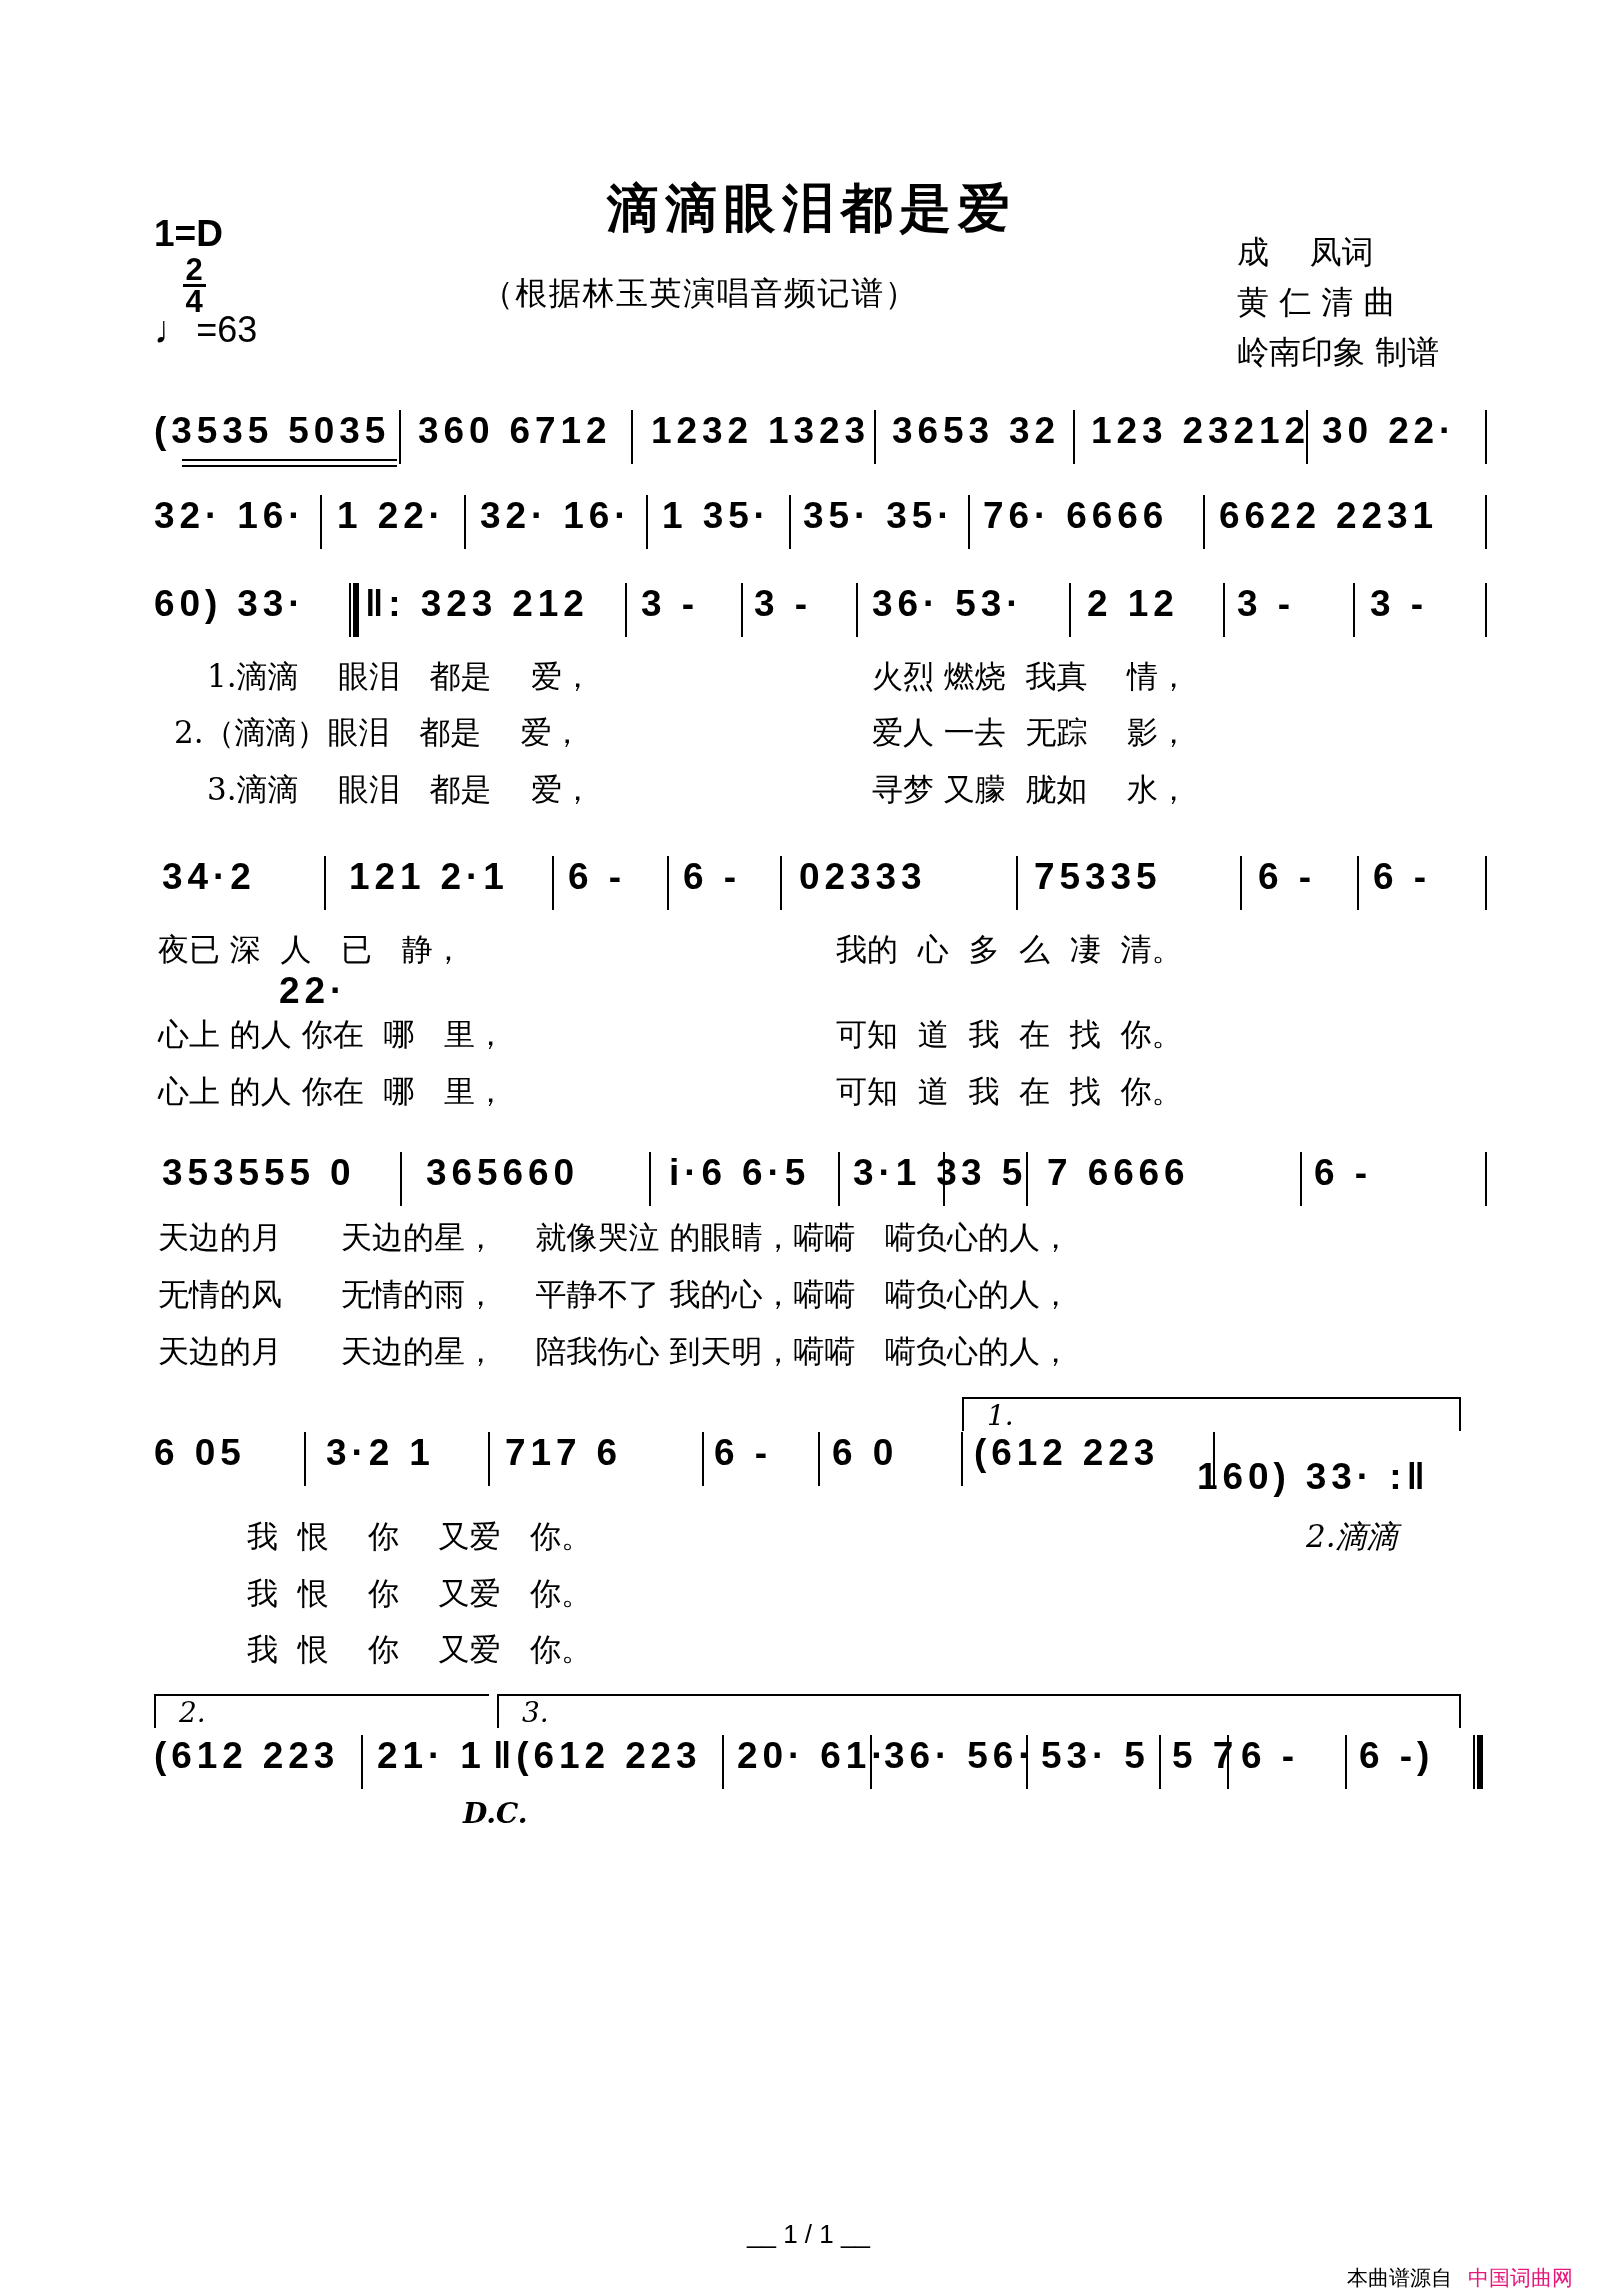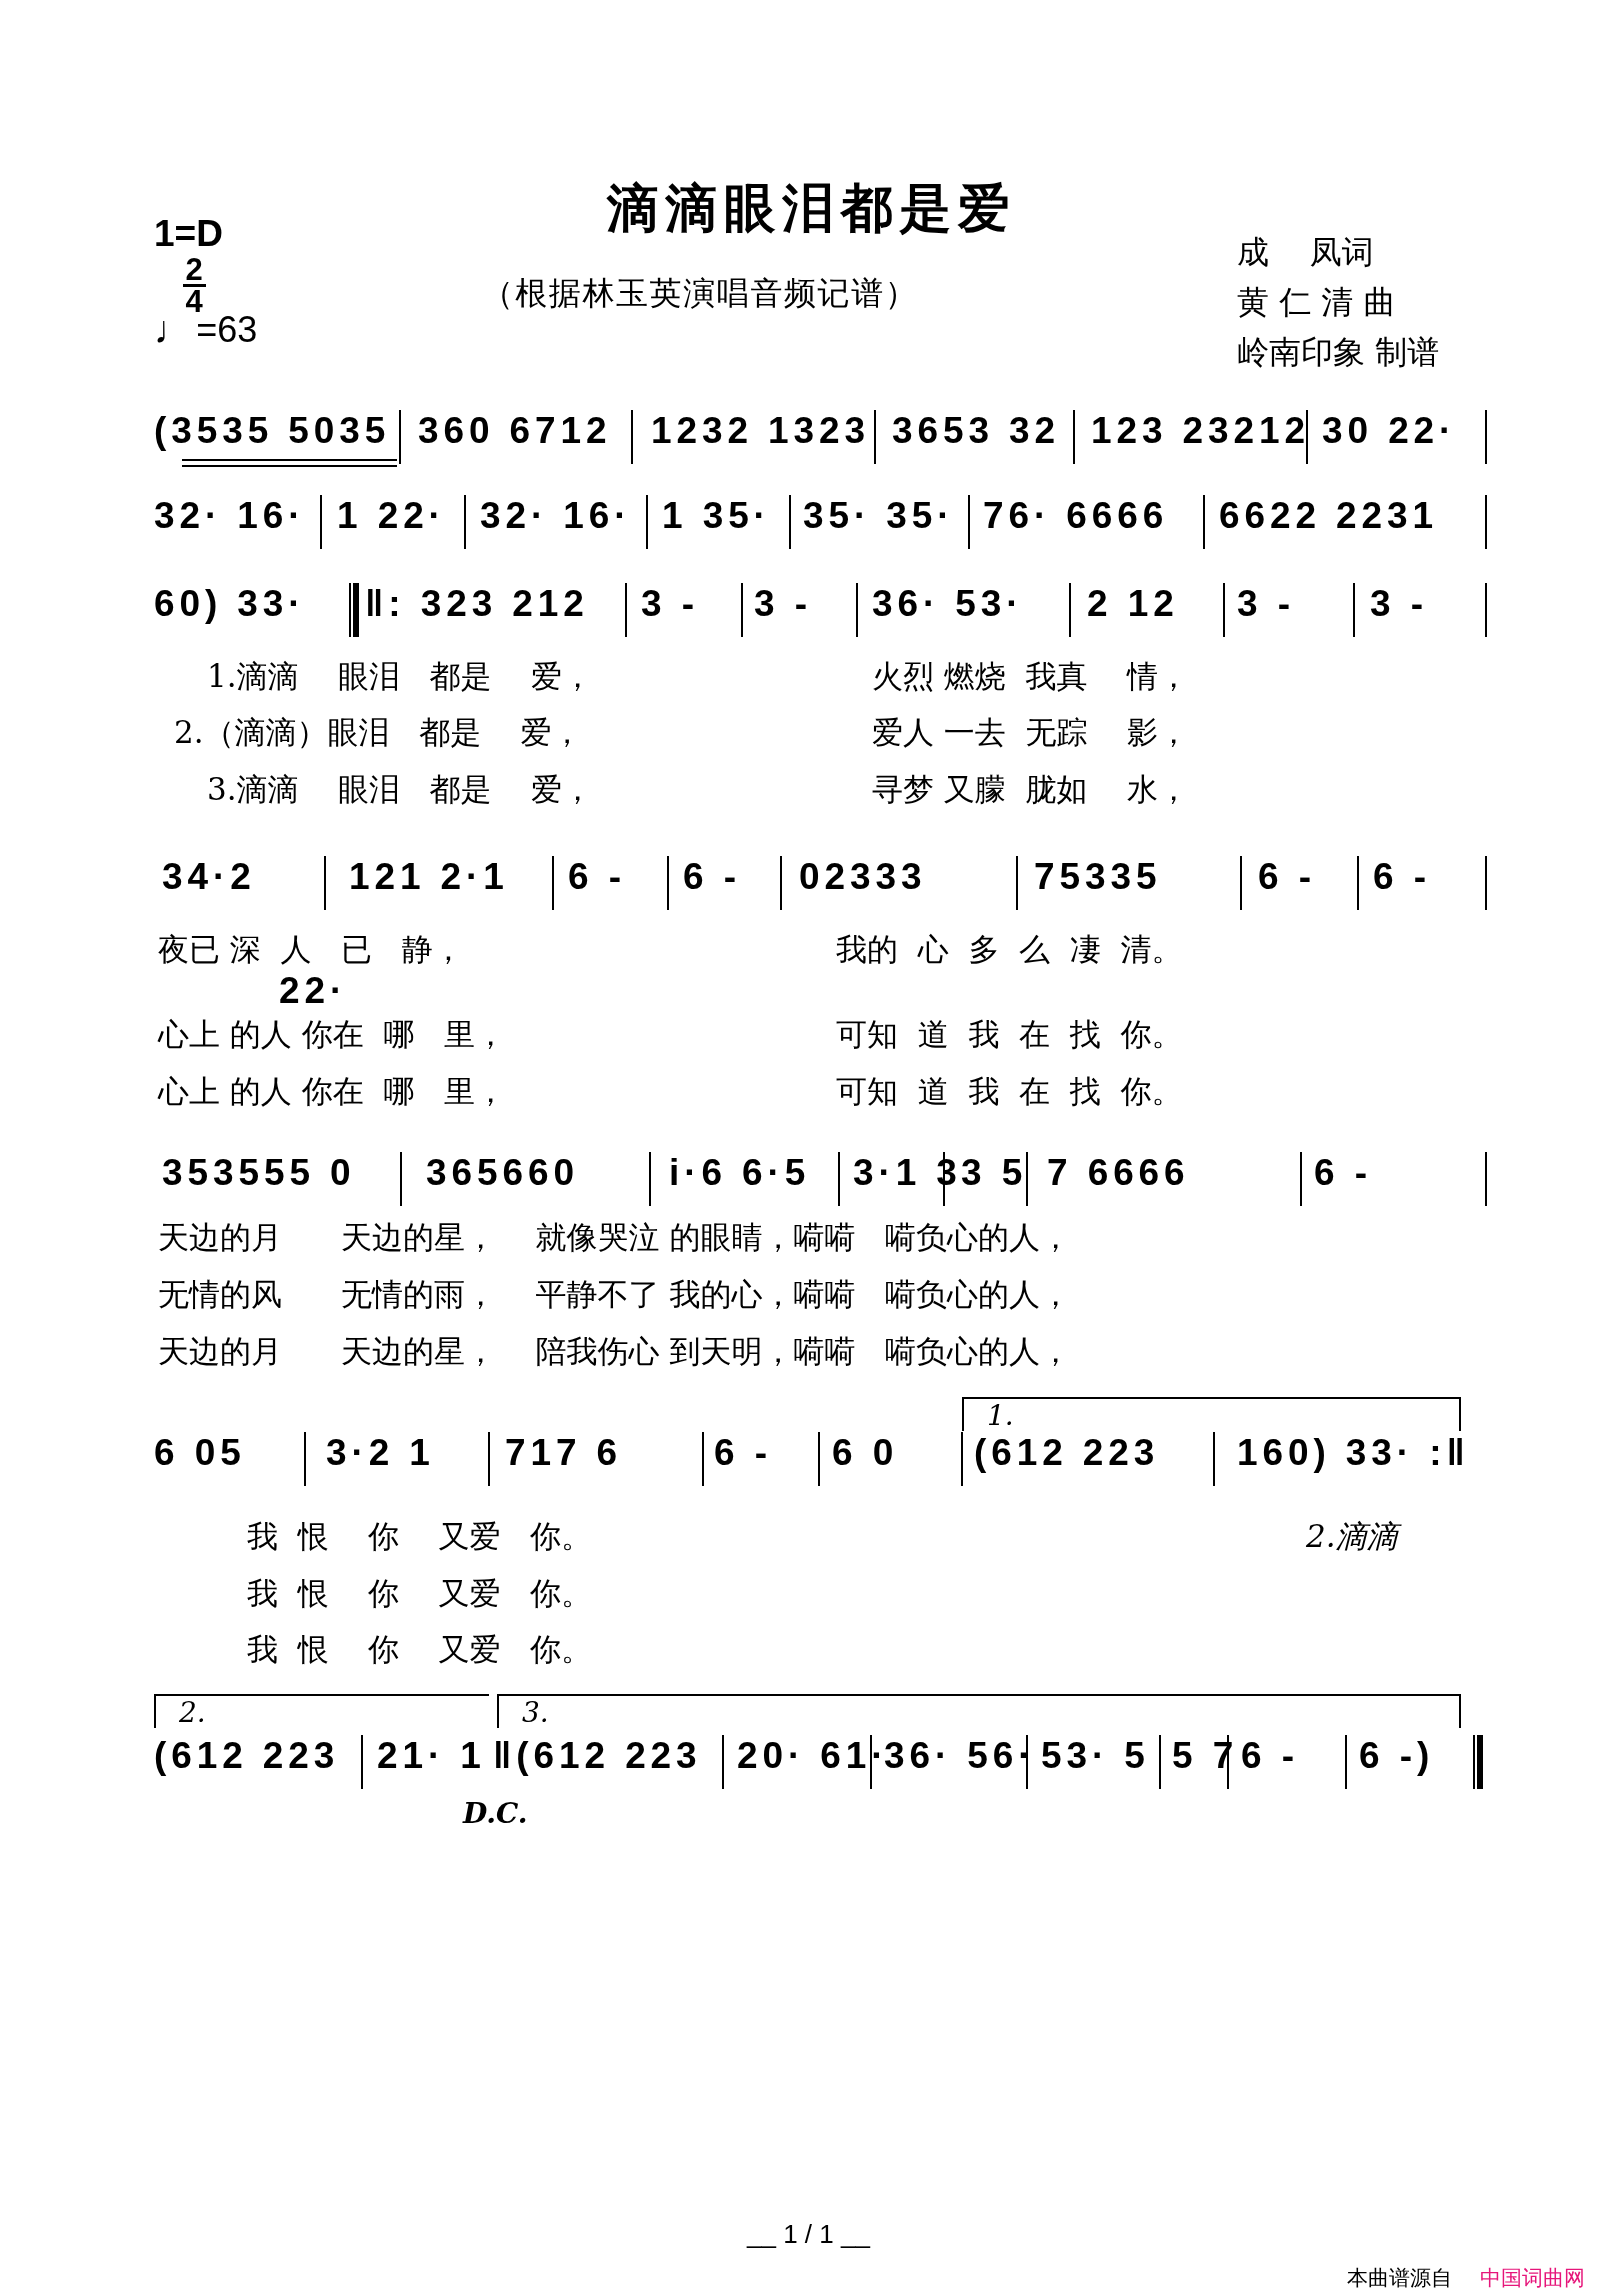--- a/index.html
+++ b/index.html
@@ -20,21 +20,21 @@
   .bar { position: absolute; width: 2.4px; height: 54px; top: 0; background: #000; }
   .dbar { position: absolute; top: 0; height: 54px; width: 9.7px; border-left: 2.4px solid #000; border-right: 6.5px solid #000; box-sizing: border-box; }
   .ul { position:absolute; height: 2.4px; background:#000; }
   .lyric { position: absolute; font-family: "DejaVu Serif", serif; font-size: 31px; white-space: pre; }
   .volta { position: absolute; border-top: 2.4px solid #000; border-left: 2.4px solid #000; height: 32px; }
   .volta.right { border-right: 2.4px solid #000; }
   .volta span { font-family: "DejaVu Serif", serif; font-style: italic; font-size: 28px; margin-left: 23px; }
   .dc { position: absolute; font-family: "DejaVu Serif", serif; font-style: italic; font-weight: bold; font-size: 28px; }
   .pager { left: 747px; top: 2219px; font-family: "Liberation Sans", sans-serif; font-size: 26px; }
   .source { left: 1347px; top: 2264px; font-family: "DejaVu Sans", sans-serif; font-size: 21px; }
-  .source .site { color: #e6157a; margin-left: 28px; }
+  .source .site { color: #e6157a; margin-left: 16px; }
 </style>
 </head>
 <body>
 
 <div class="abs title">滴滴眼泪都是爱</div>
 <div class="abs subtitle">（根据林玉英演唱音频记谱）</div>
 
 <div class="abs key">
   <span>1=D</span>
   <span class="frac">
@@ -171,21 +171,21 @@
   <span class="seg" style="left:172px;">3·2 1</span>
   <div class="bar" style="left:334px;"></div>
   <span class="seg" style="left:351px;">717 6</span>
   <div class="bar" style="left:548px;"></div>
   <span class="seg" style="left:560px;">6 -</span>
   <div class="bar" style="left:664px;"></div>
   <span class="seg" style="left:678px;">6 0</span>
   <div class="bar" style="left:807px;"></div>
   <span class="seg" style="left:820px;">(612 223</span>
   <div class="bar" style="left:1059px;"></div>
-  <span class="seg" style="left:1083px;">160) 33· :‖</span>
+  <span class="seg" style="left:1043px;margin-top:24px;">160) 33· :‖</span>
 </div>
 <div class="lyric" style="left:247px;top:1516px;">我  恨    你    又爱   你。</div>
 <div class="lyric" style="left:1306px;top:1516px;font-style:italic;">2.滴滴</div>
 <div class="lyric" style="left:247px;top:1573px;">我  恨    你    又爱   你。</div>
 <div class="lyric" style="left:247px;top:1629px;">我  恨    你    又爱   你。</div>
 
 <div class="volta" style="left:154px;top:1694px;width:333px;">
   <span>2.</span>
 </div>
 <div class="volta right" style="left:497px;top:1694px;width:960px;">

